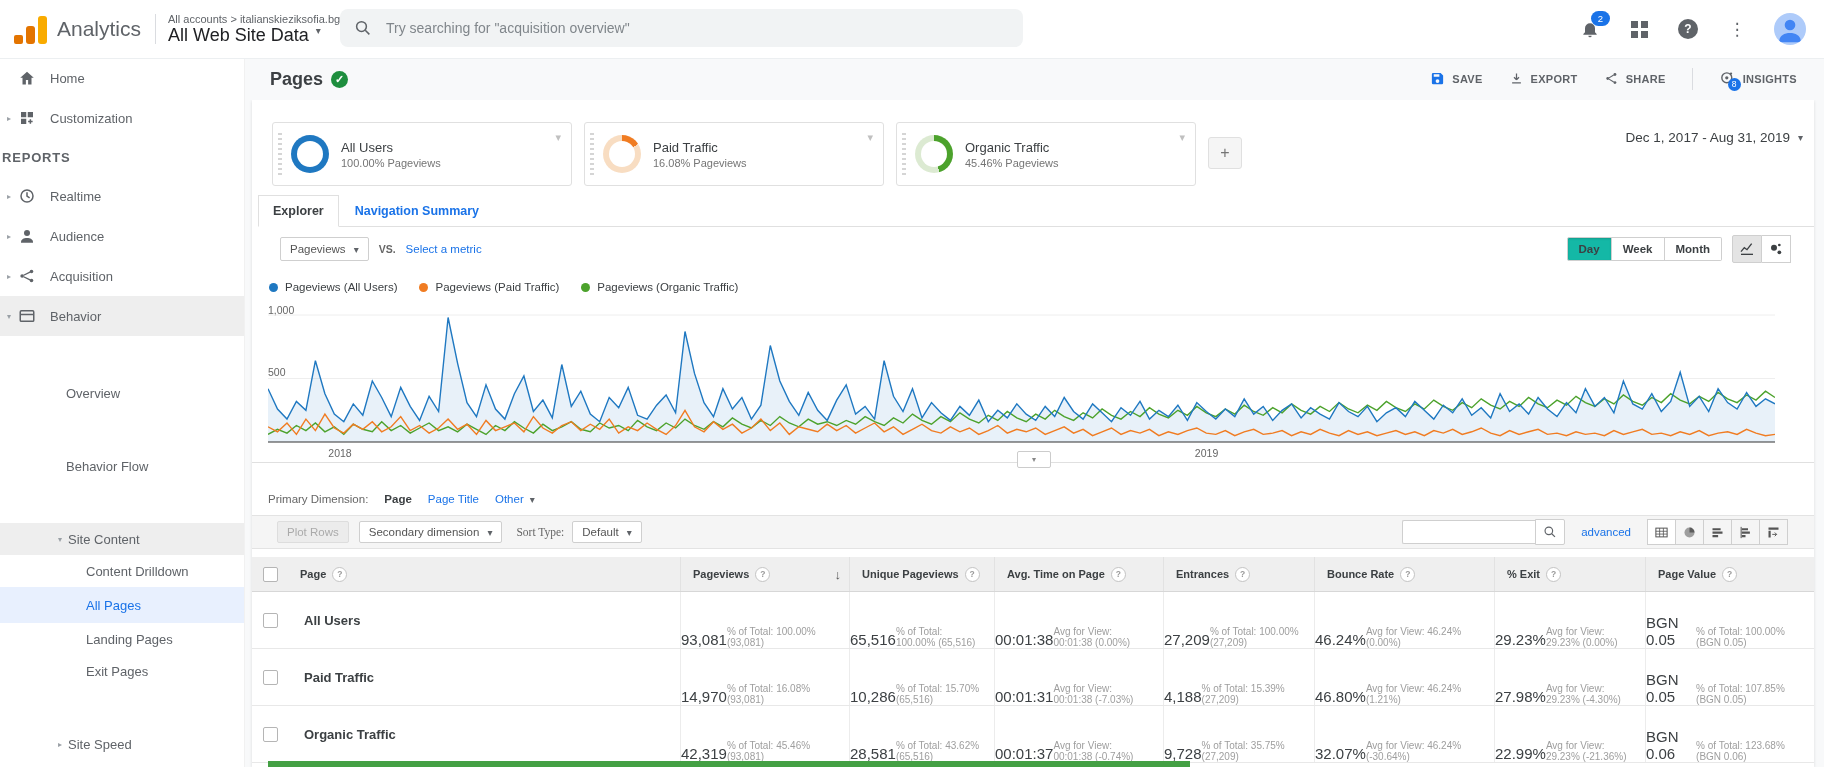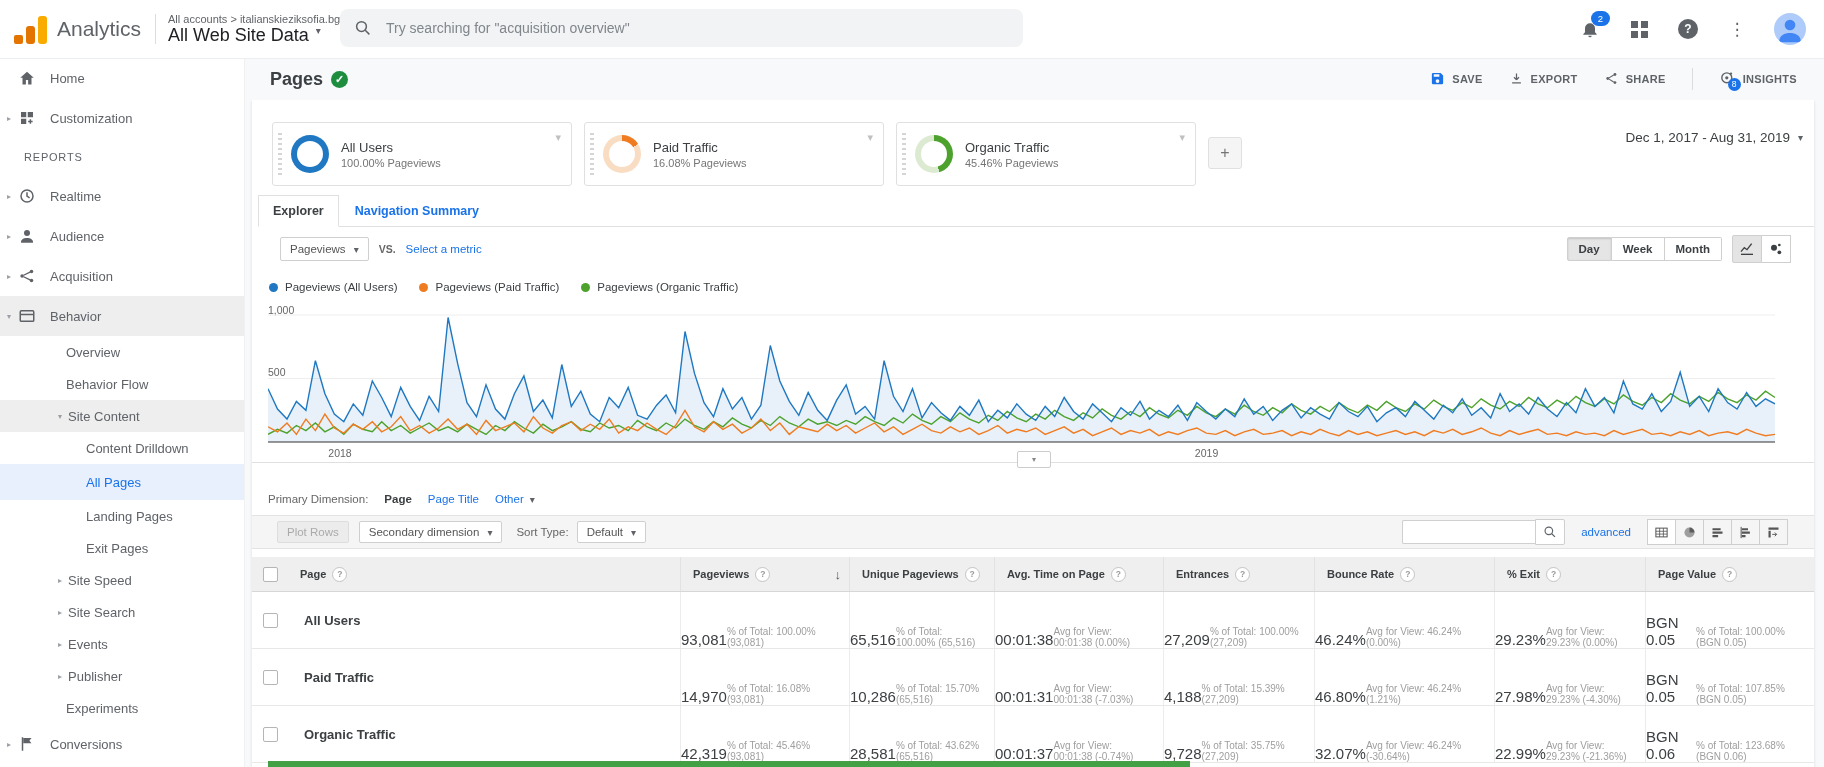--- a/index.html
+++ b/index.html
@@ -27,27 +27,27 @@
   .gridicon span{width:7px;height:7px;background:#5f6368;}
   .helpicon{width:20px;height:20px;border-radius:50%;background:#5f6368;color:#fff;font-size:12px;font-weight:bold;display:flex;align-items:center;justify-content:center;}
   .dots{font-family:"DejaVu Sans",sans-serif;font-size:17px;color:#5f6368;}
   .avatar{width:32px;height:32px;border-radius:50%;background:#aecbfa;overflow:hidden;display:flex;align-items:center;justify-content:center;}
   
   .sidebar{position:absolute;left:0;top:58px;width:244px;bottom:0;background:#fff;border-right:1px solid #f1f1f1;z-index:20;}
   .sb-item{position:relative;display:flex;align-items:center;height:40px;font-size:13px;color:#5f6368;cursor:pointer;}
   .sb-item .sb-arrow{position:absolute;left:7px;font-family:"DejaVu Sans",sans-serif;font-size:8px;color:#9aa0a6;}
   .sb-item .sb-icon{margin-left:18px;margin-right:14px;width:18px;height:18px;}
   .sb-item.lvl2,.sb-item.lvl3{height:32px;}
-  .sb-item.lvl2{padding-left:66px;}
+  .sb-item.lvl2{padding-left:66px;margin-top:41px;}
   .sb-item.lvl2.haschild{padding-left:58px;}
   .sb-item.lvl2 .sb-arrow2{position:static;margin-right:6px;font-family:"DejaVu Sans",sans-serif;font-size:8px;color:#9aa0a6;}
   .sb-item.lvl3{padding-left:86px;}
   .sb-item.hl{background:#eeeeee;}
   .sb-item.sel{background:#e8f0fe;color:#1a73e8;height:36px;}
-  .sb-section{height:38px;display:flex;align-items:center;padding-left:24px;font-size:11px;font-weight:normal;color:#5f6368;letter-spacing:.8px;}
+  .sb-section{height:38px;display:flex;align-items:center;padding-left:2px;font-size:13px;font-weight:bold;color:#5f6368;letter-spacing:.8px;}
   
   .mainbg{position:absolute;left:244px;top:58px;right:0;bottom:0;background:#f8f9fa;}
   .titlebar{position:absolute;left:244px;top:58px;right:0;height:42px;background:#f8f9fa;display:flex;align-items:center;z-index:10;}
   .pagetitle{margin-left:26px;font-size:18px;font-weight:bold;color:#3c4043;display:flex;align-items:center;gap:8px;justify-content:center;}
   .okbadge{width:17px;height:17px;border-radius:50%;background:#1e8e3e;color:#fff;font-size:11px;display:flex;align-items:center;justify-content:center;}
   .actions{position:absolute;right:27px;display:flex;align-items:center;gap:26px;}
   .actbtn{display:flex;align-items:center;gap:7px;font-size:11px;font-weight:bold;color:#5f6368;letter-spacing:.3px;cursor:pointer;position:relative;}
   .act-sep{width:1px;height:22px;background:#dadce0;}
   .actbtn .abadge{position:absolute;left:9px;top:8px;width:13px;height:13px;border-radius:50%;background:#1a73e8;color:#fff;font-size:8.5px;font-weight:normal;display:flex;align-items:center;justify-content:center;}
   
@@ -70,21 +70,21 @@
   .tab-link{padding:8px 16px;font-size:12.5px;font-weight:bold;color:#1a73e8;cursor:pointer;}
   
   .metricrow{position:absolute;left:28px;right:0;top:134px;height:30px;display:flex;align-items:center;}
   .selbtn{border:1px solid #cfcfcf;border-radius:2px;background:#fff;padding:5px 9px;font-size:11.5px;color:#555;display:flex;align-items:center;gap:8px;cursor:pointer;}
   .vs{margin:0 10px;font-size:10.5px;font-weight:bold;color:#666;}
   .bluelink{color:#1a73e8;font-size:11.5px;cursor:pointer;}
   .granularity{position:absolute;right:92px;display:flex;}
   .granularity div{border:1px solid #cfcfcf;border-left:none;background:#fff;padding:5px 11px;font-size:11.5px;font-weight:bold;color:#3c4043;cursor:pointer;}
   .granularity div:first-child{border-left:1px solid #cfcfcf;border-radius:2px 0 0 2px;}
   .granularity div:last-child{border-radius:0 2px 2px 0;}
-  .granularity div.on{background:#e5e5e5;box-shadow:inset 0 1px 2px rgba(0,0,0,.15);}
+  .granularity div.on{background:#14b8a6;box-shadow:inset 0 1px 2px rgba(0,0,0,.15);}
   .charttypes{position:absolute;right:23px;display:flex;}
   .charttypes div{border:1px solid #cfcfcf;border-left:none;background:#fff;width:28px;height:26px;display:flex;align-items:center;justify-content:center;cursor:pointer;}
   .charttypes div:first-child{border-left:1px solid #cfcfcf;border-radius:2px 0 0 2px;}
   .charttypes div.on{background:#e4e4e4;}
   
   .legend{position:absolute;left:17px;top:181px;display:flex;gap:22px;font-size:11.5px;color:#3c4043;}
   .legend .li{display:flex;align-items:center;gap:7px;}
   .legend .dot{width:9px;height:9px;border-radius:50%;}
   .ylab{position:absolute;left:16px;font-size:10.5px;color:#666;}
   #chartsvg{position:absolute;left:16px;top:197px;}
@@ -92,21 +92,21 @@
   .collapsebtn{position:absolute;left:calc(50% - 16px);top:351px;width:32px;height:15px;border:1px solid #ccc;border-radius:2px;background:#fff;color:#888;font-family:"DejaVu Sans",sans-serif;font-size:8px;display:flex;align-items:center;justify-content:center;z-index:5;cursor:pointer;}
   .chartdivider{position:absolute;left:0;right:0;top:362px;height:1px;background:#e0e0e0;}
   
   .dimrow{position:absolute;left:16px;top:388px;height:22px;display:flex;align-items:center;font-size:11.5px;color:#444;gap:16px;}
   .dimrow .dim-sel{font-weight:bold;color:#3c4043;cursor:pointer;}
   .dimrow .dim-link{color:#1a73e8;cursor:pointer;}
   
   .toolbar{position:absolute;left:0;right:0;top:415px;height:34px;background:#f5f5f5;border-top:1px solid #e3e3e3;border-bottom:1px solid #e3e3e3;display:flex;align-items:center;padding:0 26px 0 25px;box-sizing:border-box;}
   .tbtn{border:1px solid #cfcfcf;border-radius:2px;background:#fff;padding:4px 9px;font-size:11.5px;color:#555;display:flex;align-items:center;gap:8px;cursor:pointer;}
   .tbtn.disabled{background:#ececec;color:#aaa;border-color:#ddd;cursor:default;}
-  .tlabel{font-size:11.5px;color:#666;margin:0 8px 0 14px;}
+  .tlabel{font-size:11.5px;color:#666;margin:0 8px 0 14px;font-family:Liberation Serif, serif;}
   .tb-right{margin-left:auto;display:flex;align-items:center;}
   .tsearch{width:120px;height:22px;border:1px solid #cfcfcf;border-right:none;border-radius:2px 0 0 2px;background:#fff;outline:none;padding:0 6px;font-family:"Liberation Sans",sans-serif;font-size:11.5px;}
   .tsearchbtn{width:28px;height:24px;border:1px solid #cfcfcf;border-radius:0 2px 2px 0;background:#fff;display:flex;align-items:center;justify-content:center;cursor:pointer;}
   .adv{font-size:11.5px;color:#1a73e8;margin:0 16px;cursor:pointer;}
   .viewicons{display:flex;}
   .viewicons div{border:1px solid #cfcfcf;border-left:none;background:#f5f5f5;width:27px;height:24px;display:flex;align-items:center;justify-content:center;cursor:pointer;}
   .viewicons div:first-child{border-left:1px solid #cfcfcf;background:#fff;}
   
   .dtable{position:absolute;left:0;top:457px;width:1562px;}
   .trow{display:grid;grid-template-columns:36px 392px 169px 145px 169px 151px 180px 151px 169px;}

